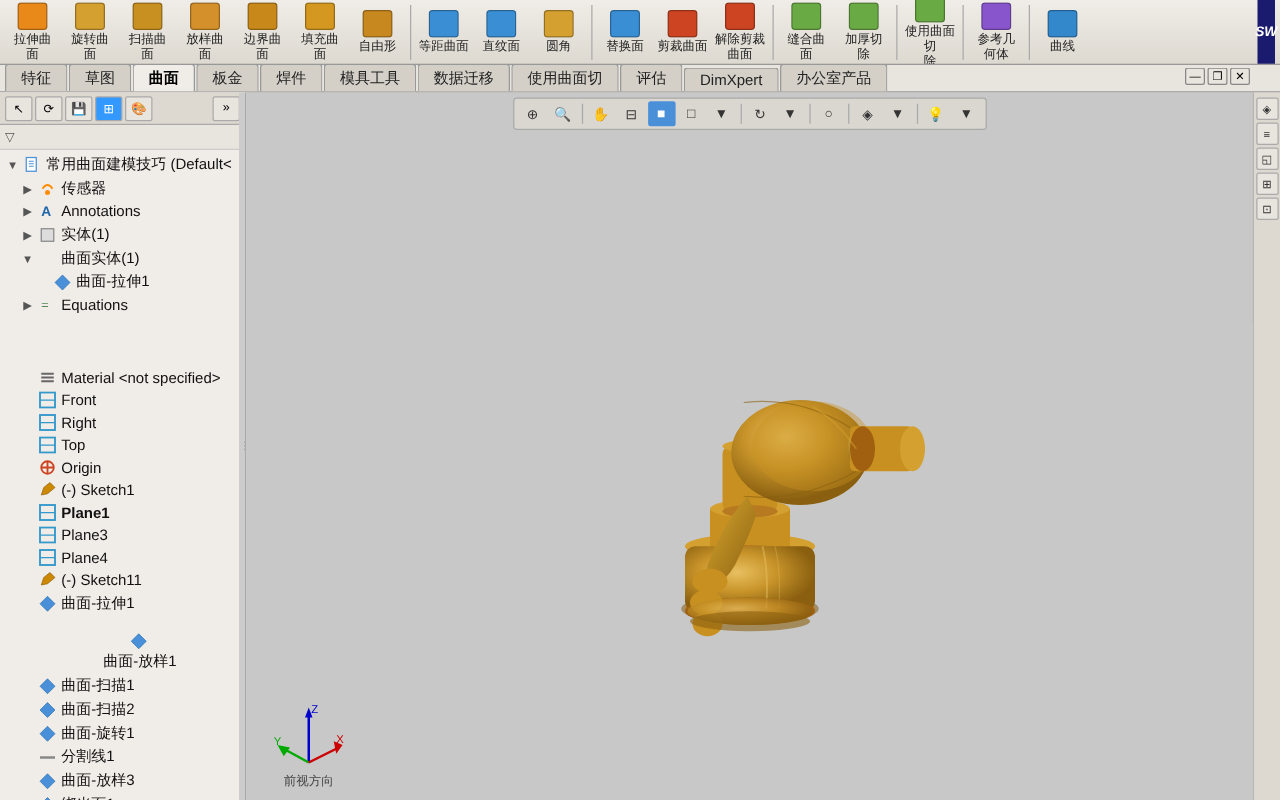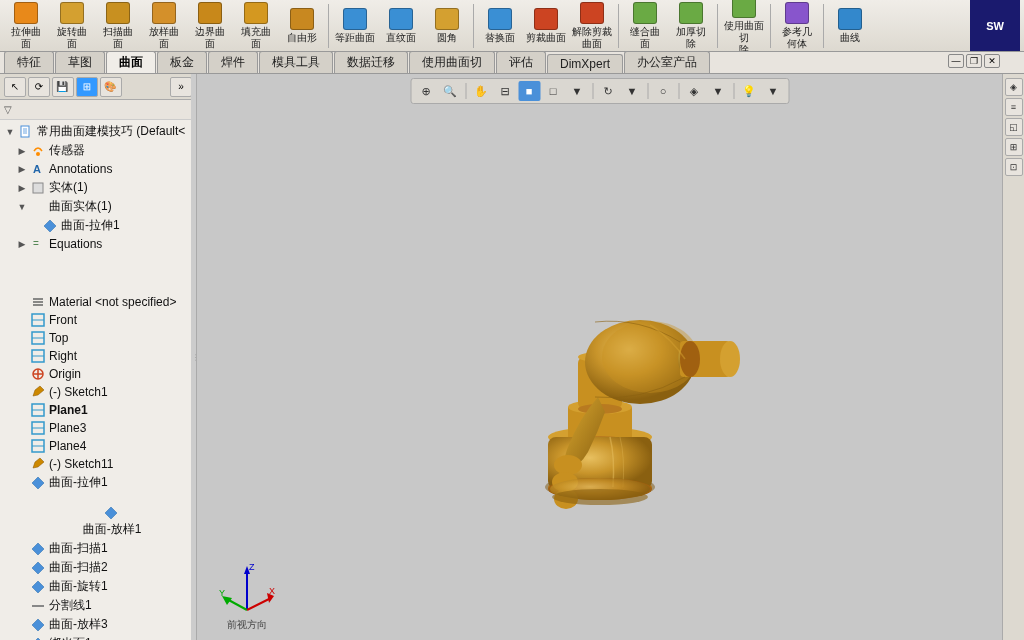--- a/index.html
+++ b/index.html
@@ -404,21 +404,21 @@
         <div style="font-size: 10px; color: rgb(34, 34, 34); text-align: center; line-height: 1.2; white-space: pre-line;">参考几
 何体</div>
       </div>
       <div class="toolbar-separator"></div>
       <div class="toolbar-btn">
         <div class="btn-icon" style="background: rgb(51, 136, 204); width: 24px; height: 22px; border-radius: 3px; border: 1px solid rgba(0, 0, 0, 0.3);"></div>
         <div style="font-size: 10px; color: rgb(34, 34, 34); text-align: center; line-height: 1.2; white-space: pre-line;">曲线</div>
       </div>
     </div>
 
-  <div id="brand" style="position:relative;width:50px;height:52px;background:#1a1a6e;display:flex;align-items:center;justify-content:center;color:#fff;font-size:11px;font-weight:bold;flex-shrink:0;">
+  <div id="brand" style="position:relative;width:14px;height:52px;background:#1a1a6e;display:flex;align-items:center;justify-content:center;color:#fff;font-size:11px;font-weight:bold;flex-shrink:0;font-style:italic;">
     <span>SW</span>
   </div>
 </div>
 
 <div id="tab-bar">
 <div class="tab">特征</div>
     <div class="tab">草图</div>
     <div class="tab active">曲面</div>
     <div class="tab">板金</div>
     <div class="tab">焊件</div>
@@ -542,31 +542,31 @@
           <span class="item-label">Front</span>
         </div>
         <div class="tree-item" style="padding-left: 16px;">
           <span class="expand-icon" style="font-size: 9px; color: rgb(85, 85, 85); width: 12px; margin-right: 2px;"></span>
           <span class="item-icon" style="margin-right: 3px;">
             <svg width="14" height="14" viewBox="0 0 14 14">
               <rect x="1" y="1" width="12" height="12" fill="none" stroke="#3399cc" stroke-width="1.5"></rect>
               <line x1="1" y1="7" x2="13" y2="7" stroke="#3399cc" stroke-width="1"></line>
             </svg>
           </span>
-          <span class="item-label">Top</span>
+          <span class="item-label">Right</span>
         </div>
         <div class="tree-item" style="padding-left: 16px;">
           <span class="expand-icon" style="font-size: 9px; color: rgb(85, 85, 85); width: 12px; margin-right: 2px;"></span>
           <span class="item-icon" style="margin-right: 3px;">
             <svg width="14" height="14" viewBox="0 0 14 14">
               <rect x="1" y="1" width="12" height="12" fill="none" stroke="#3399cc" stroke-width="1.5"></rect>
               <line x1="1" y1="7" x2="13" y2="7" stroke="#3399cc" stroke-width="1"></line>
             </svg>
           </span>
-          <span class="item-label">Right</span>
+          <span class="item-label">Top</span>
         </div>
         <div class="tree-item" style="padding-left: 16px;">
           <span class="expand-icon" style="font-size: 9px; color: rgb(85, 85, 85); width: 12px; margin-right: 2px;"></span>
           <span class="item-icon" style="margin-right: 3px;">
             <svg width="14" height="14" viewBox="0 0 14 14">
               <circle cx="7" cy="7" r="5" fill="none" stroke="#cc4422" stroke-width="1.5"></circle>
               <line x1="7" y1="2" x2="7" y2="12" stroke="#cc4422" stroke-width="1.5"></line>
               <line x1="2" y1="7" x2="12" y2="7" stroke="#cc4422" stroke-width="1.5"></line>
             </svg>
           </span>

